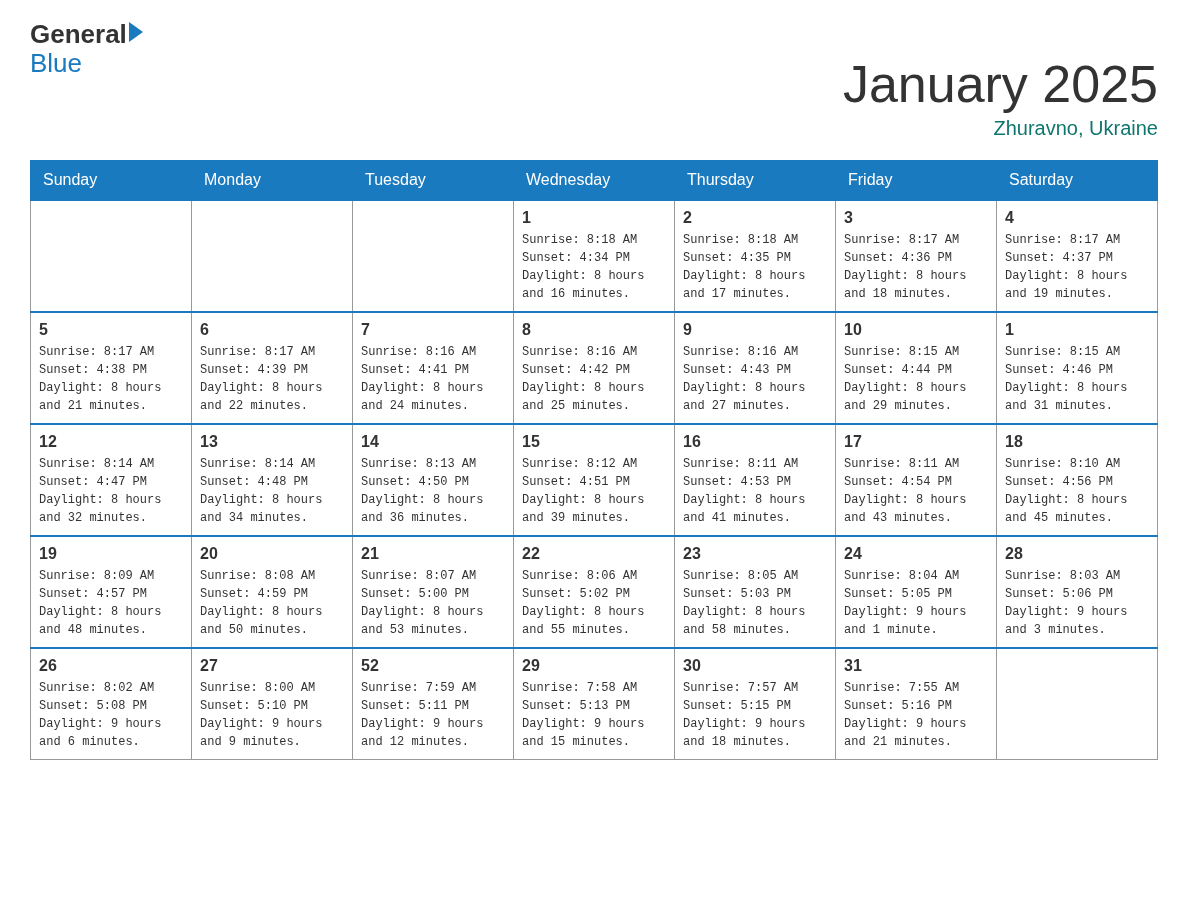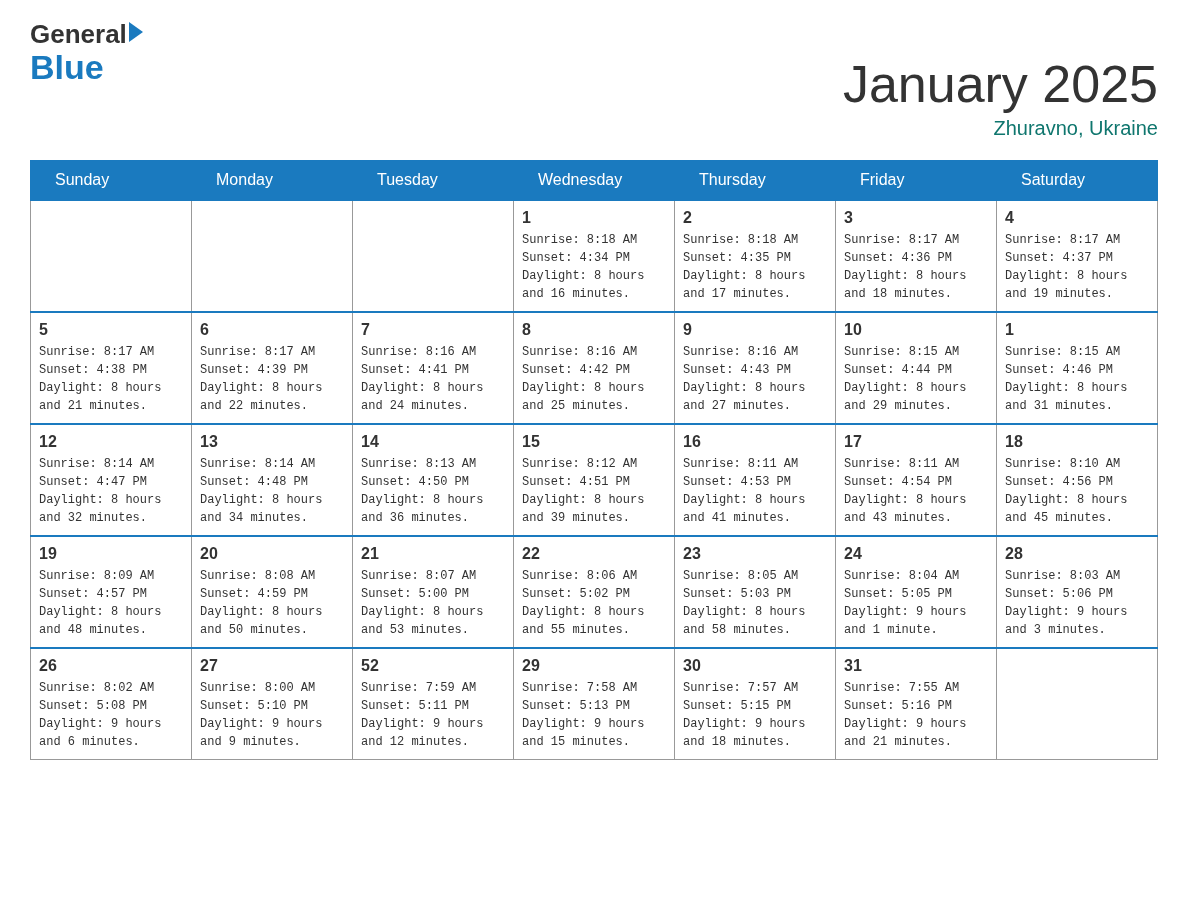--- a/index.html
+++ b/index.html
@@ -57,21 +57,21 @@
     .calendar {
       width: 100%;
       border-collapse: collapse;
       border: 1px solid #999;
     }
     .calendar thead th {
       background-color: #1a7abf;
       color: #fff;
       font-size: 16px;
       font-weight: normal;
-      padding: 10px 24px;
+      padding: 10px 12px;
       text-align: left;
       border: 1px solid #1a7abf;
     }
     .calendar tbody td {
       vertical-align: top;
       padding: 8px 8px;
       border: 1px solid #999;
       width: 14.28%;
       min-height: 100px;
       height: 100px;
@@ -98,21 +98,21 @@
 </head>
 <body>
 
 <div class="header">
   <div class="logo">
     <div style="display:flex; flex-direction:column; align-items:flex-start;">
       <div class="logo-icon" style="display:flex; align-items:center;">
         <span class="logo-text">General</span>
         <div class="logo-triangle"></div>
       </div>
-      <span class="logo-text" style="color:#1a7abf; font-size:34px; font-weight:bold;">Blue</span>
+      <span class="logo-text" style="color:#1a7abf; font-size:26px; font-weight:normal;">Blue</span>
     </div>
   </div>
   <div class="title-block">
     <div class="calendar-title">January 2025</div>
     <div class="calendar-subtitle">Zhuravno, Ukraine</div>
   </div>
 </div>
 
 <table class="calendar">
   <thead>

